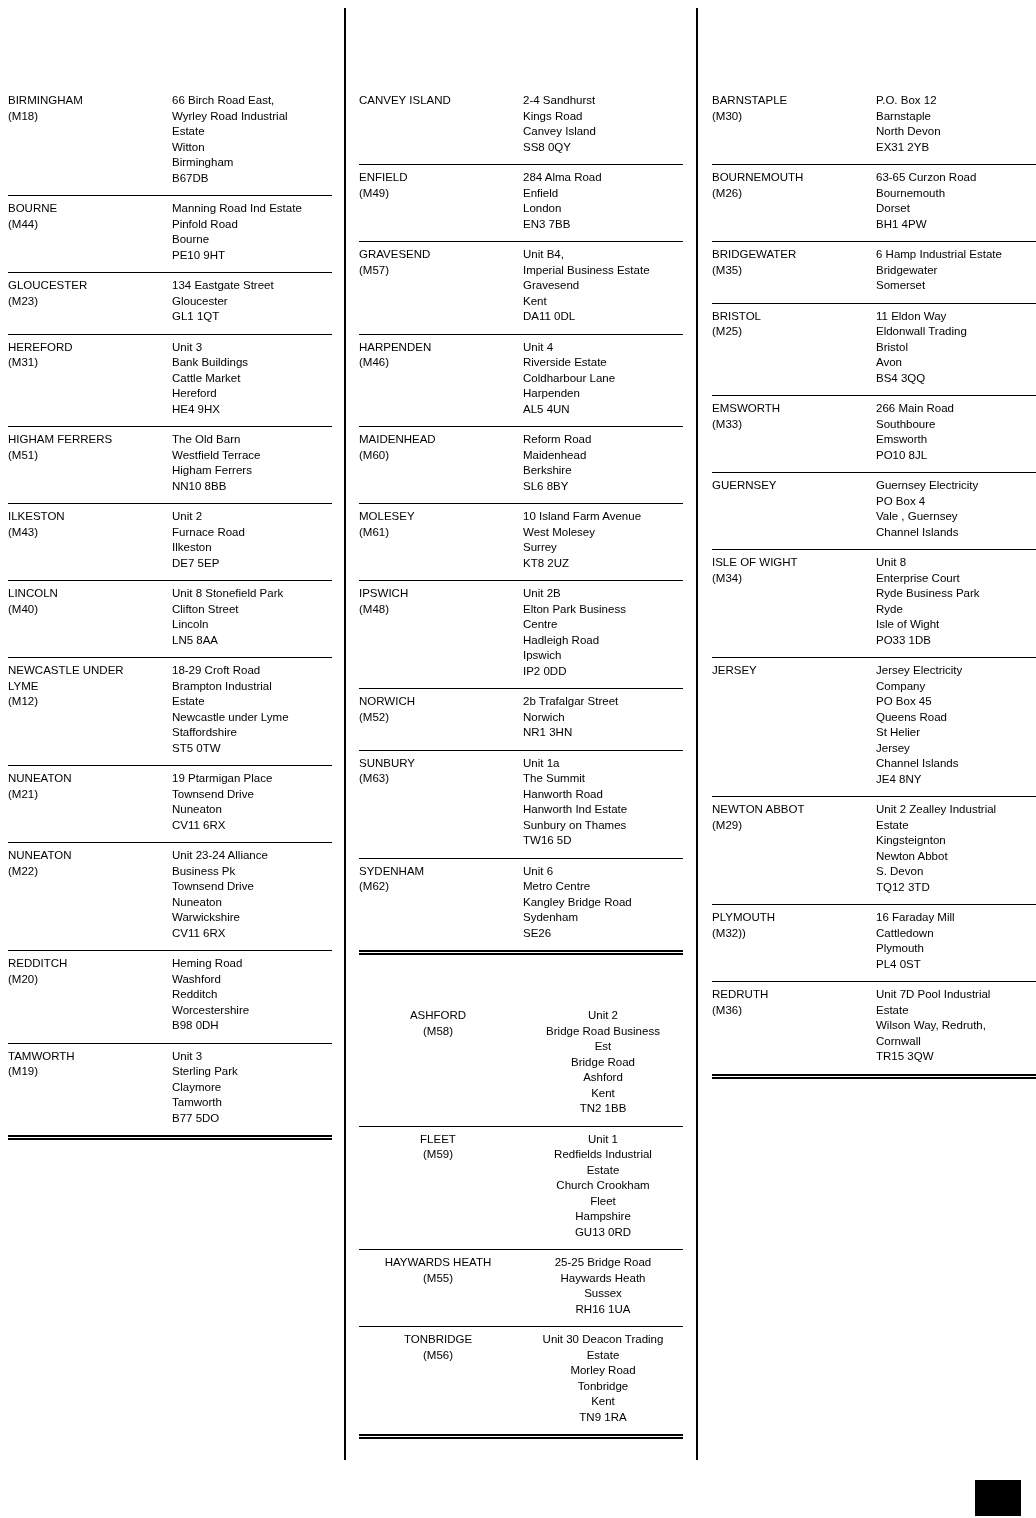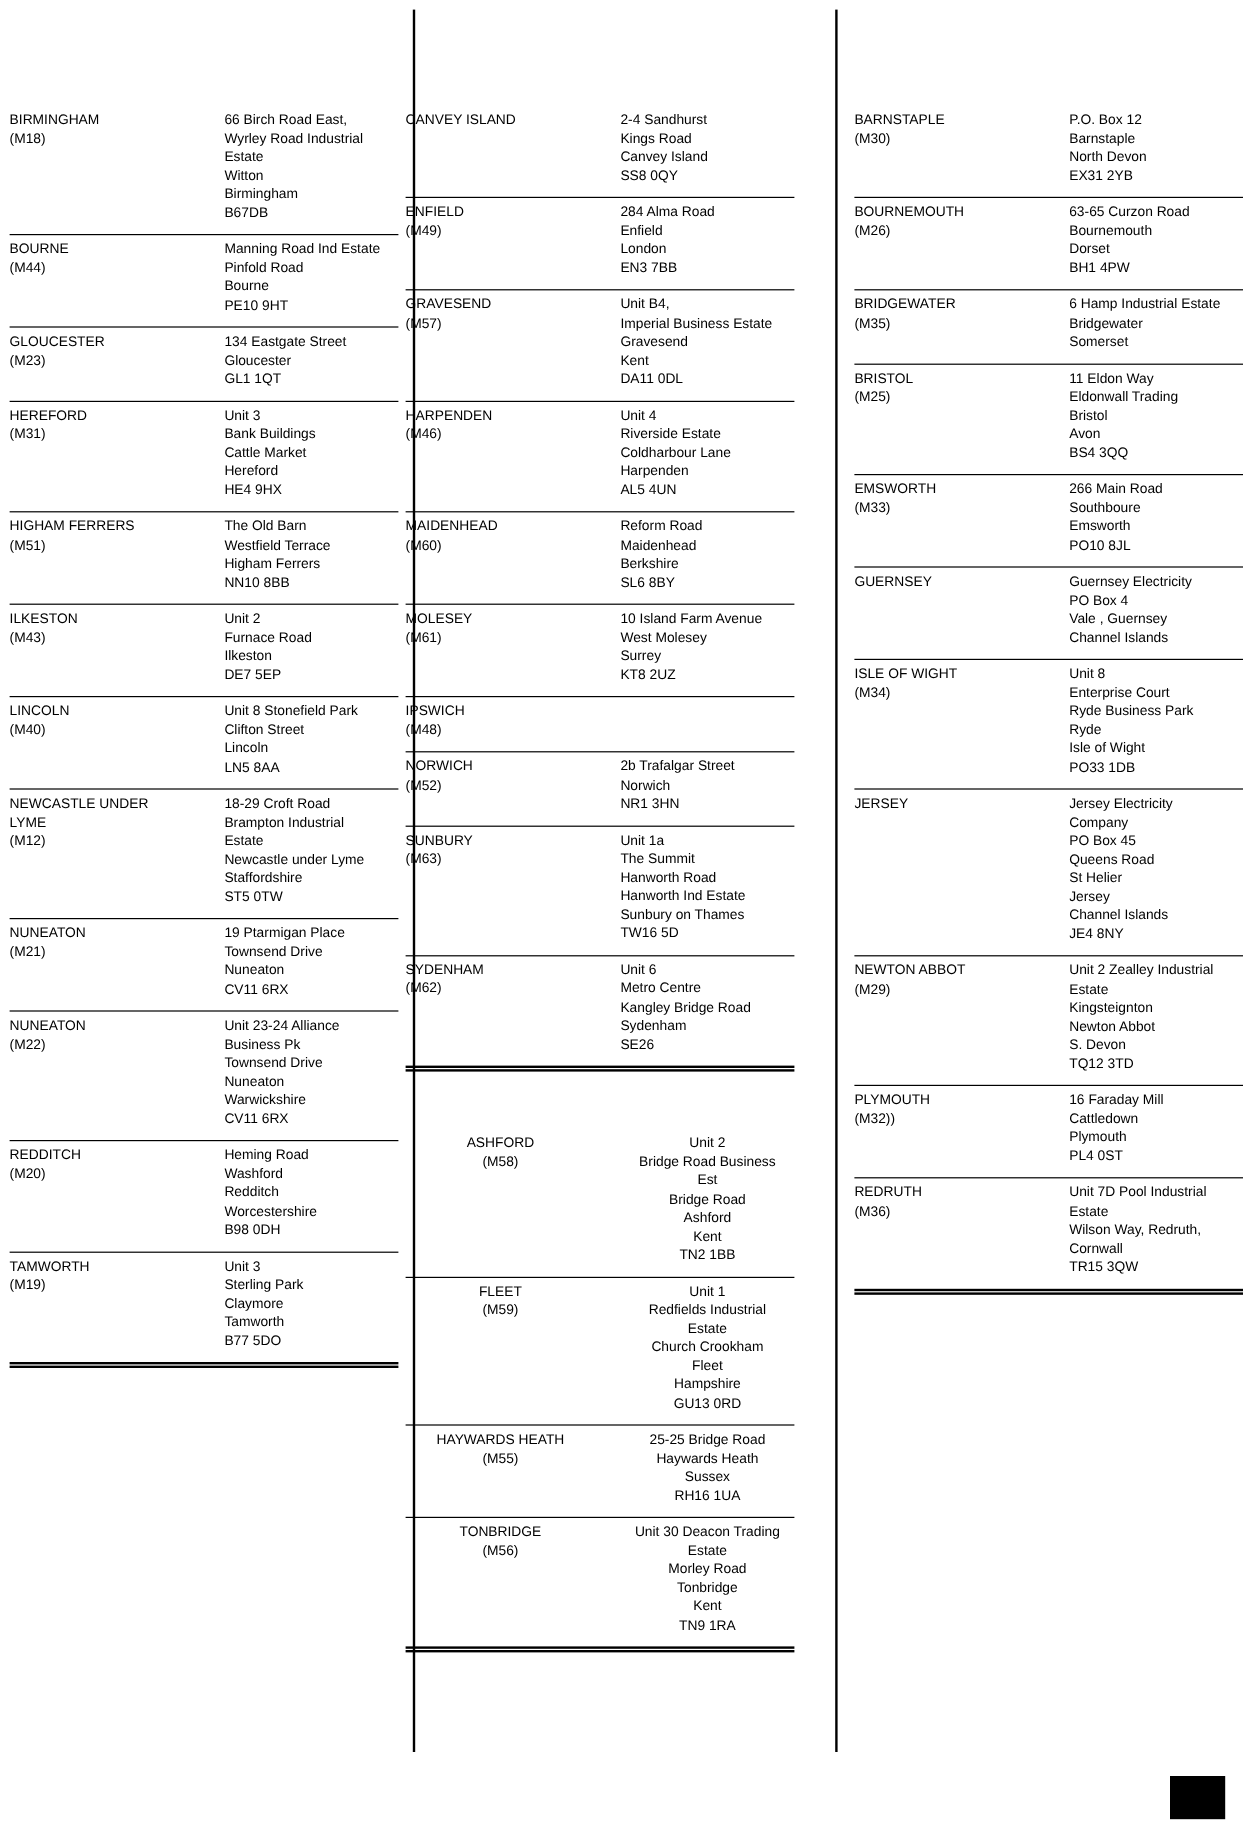--- a/index.html
+++ b/index.html
@@ -17,30 +17,29 @@
     position: absolute;
     top: 8px;
     width: 2px;
     height: 1452px;
     background: #000;
   }
   .vdivider.v1 { left: 344px; }
   .vdivider.v2 { left: 696px; }
   .column { position: absolute; top: 88px; }
   .column.c1 { left: 8px;   width: 324px; }
-  .column.c2 { left: 338px; width: 324px; }
+  .column.c2 { left: 359px; width: 324px; }
   .column.c3 { left: 712px; width: 324px; }
   .section { border-bottom: 5px double #000; }
   .section + .section { margin-top: 48px; text-align: center; }
   .entry {
     display: flex;
     align-items: flex-start;
     border-bottom: 1px solid #000;
     padding: 5px 0 9px 0;
-    gap: 15px;
   }
   .entry:last-child { border-bottom: none; }
   .name-cell { flex: 0 0 164px; width: 164px; padding-right: 6px; }
   .addr-cell { flex: 1; min-width: 0; }
   .loc-name { line-height: 15.5px; white-space: pre-line; }
   .loc-code { line-height: 15.5px; }
   .addr-line { line-height: 15.5px; }
   .corner-mark {
     position: absolute;
     left: 975px; top: 1480px;
@@ -284,20 +283,28 @@
           <div class="addr-line">West Molesey</div>
           <div class="addr-line">Surrey</div>
           <div class="addr-line">KT8 2UZ</div>
         </div>
       </div>
       <div class="entry">
         <div class="name-cell">
           <div class="loc-name">IPSWICH</div>
           <div class="loc-code">(M48)</div>
         </div>
+        <div class="addr-cell">
+          <div class="addr-line">Unit 2B</div>
+          <div class="addr-line">Elton Park Business</div>
+          <div class="addr-line">Centre</div>
+          <div class="addr-line">Hadleigh Road</div>
+          <div class="addr-line">Ipswich</div>
+          <div class="addr-line">IP2 0DD</div>
+        </div>
       </div>
       <div class="entry">
         <div class="name-cell">
           <div class="loc-name">NORWICH</div>
           <div class="loc-code">(M52)</div>
         </div>
         <div class="addr-cell">
           <div class="addr-line">2b Trafalgar Street</div>
           <div class="addr-line">Norwich</div>
           <div class="addr-line">NR1 3HN</div>

